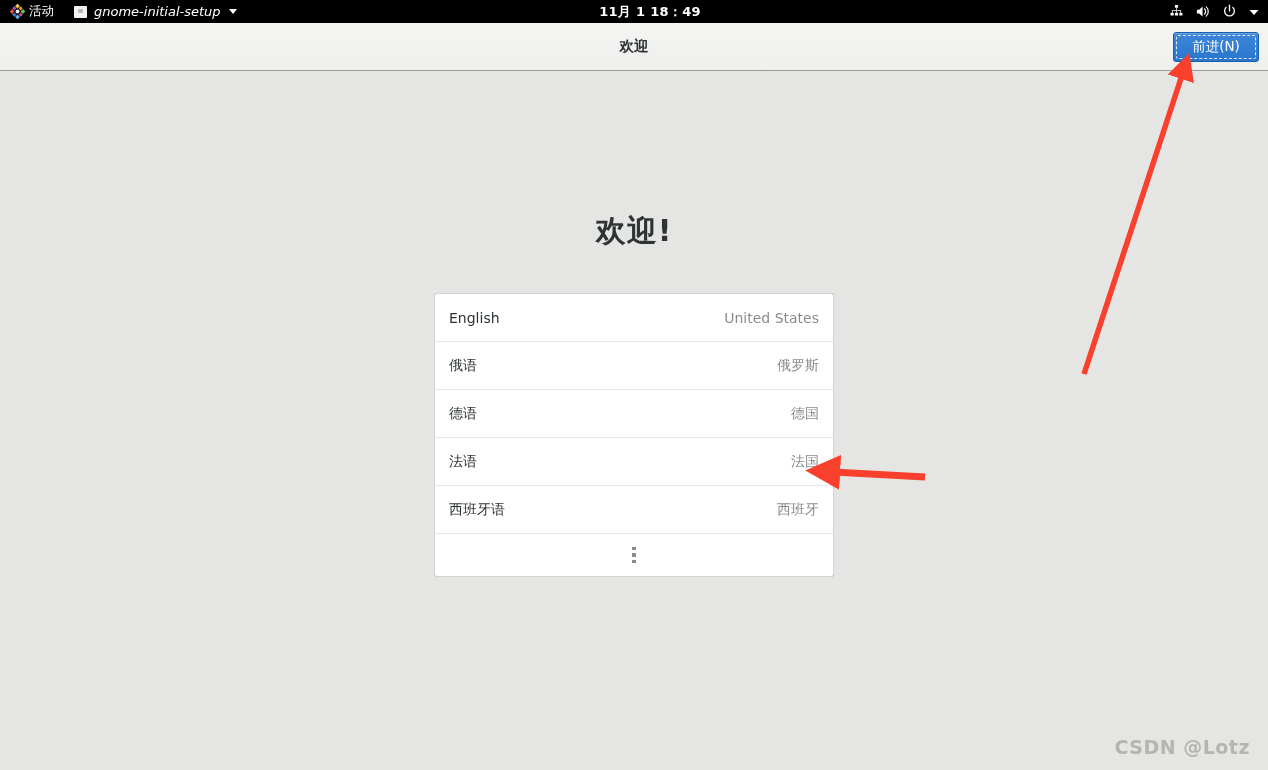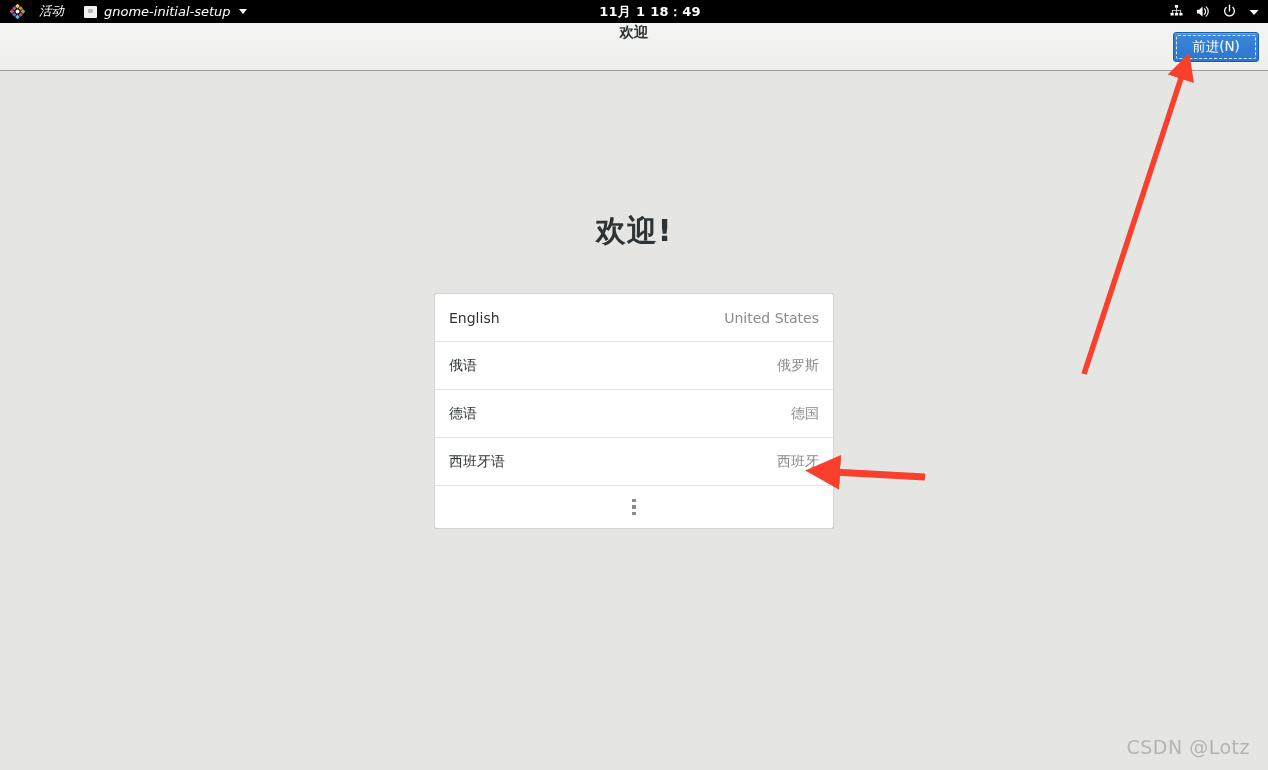--- a/index.html
+++ b/index.html
@@ -36,25 +36,24 @@
     display: flex;
     align-items: center;
     height: 23px;
     padding-left: 6px;
     gap: 6px;
   }
 
   .tb-activities {
     display: flex;
     align-items: center;
-    gap: 14px;
+    gap: 4px;
     height: 23px;
     padding: 0 4px;
     cursor: default;
-    font-style: italic;
   }
 
   .logo-pinwheel {
     width: 15px; height: 15px;
     display: block;
   }
 
   .tb-app {
     display: flex;
     align-items: center;
@@ -122,20 +121,21 @@
 
   
   #headerbar {
     position: absolute;
     top: 23px; left: 0;
     width: 1268px;
     height: 48px;
     background: linear-gradient(to bottom, #f4f4f3 0%, #efefed 100%);
     border-bottom: 1px solid #9a9a97;
     display: flex;
+    align-items: center;
     justify-content: center;
   }
 
   #header-title {
     font-size: 14.5px;
     color: #2e3436;
     font-weight: 700;
   }
 
   #next-button {
@@ -260,20 +260,21 @@
   }
 
   
   #watermark {
     position: absolute;
     right: 18px;
     bottom: 12px;
     font-size: 19px;
     color: #b4b4b2;
     letter-spacing: 0.5px;
+    font-weight: bold;
   }
 </style>
 </head>
 <body>
 
 <div id="screen">
 
   <div id="topbar">
 
     <div class="tb-left">
@@ -363,20 +364,24 @@
         </div>
         <div class="lang-row">
           <span class="lang-name">俄语</span>
           <span class="lang-country">俄罗斯</span>
         </div>
         <div class="lang-row">
           <span class="lang-name">德语</span>
           <span class="lang-country">德国</span>
         </div>
         <div class="lang-row">
+          <span class="lang-name">法语</span>
+          <span class="lang-country">法国</span>
+        </div>
+        <div class="lang-row">
           <span class="lang-name">西班牙语</span>
           <span class="lang-country">西班牙</span>
         </div>
         <div class="more-row">
         <span class="dots-vert">
           <span></span>
             <span></span>
             <span></span>
         </span>
       </div>

